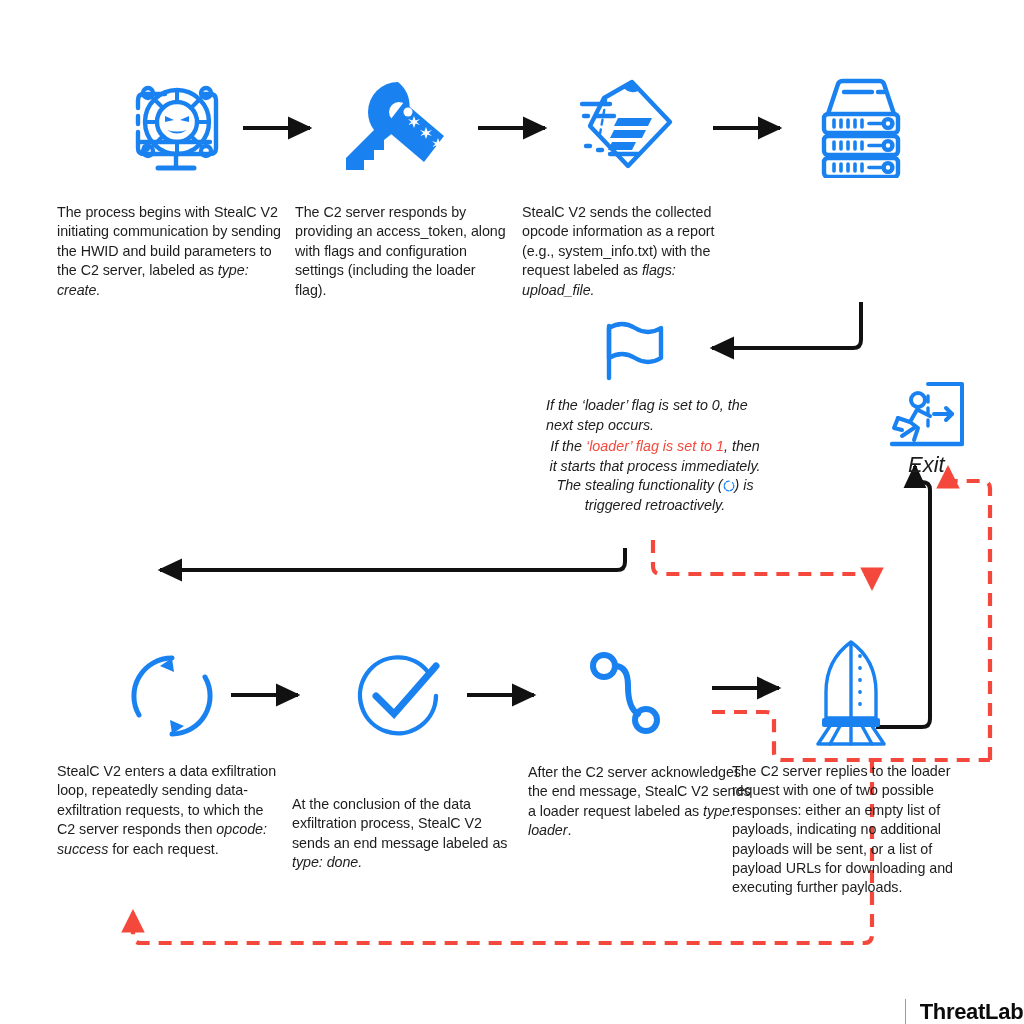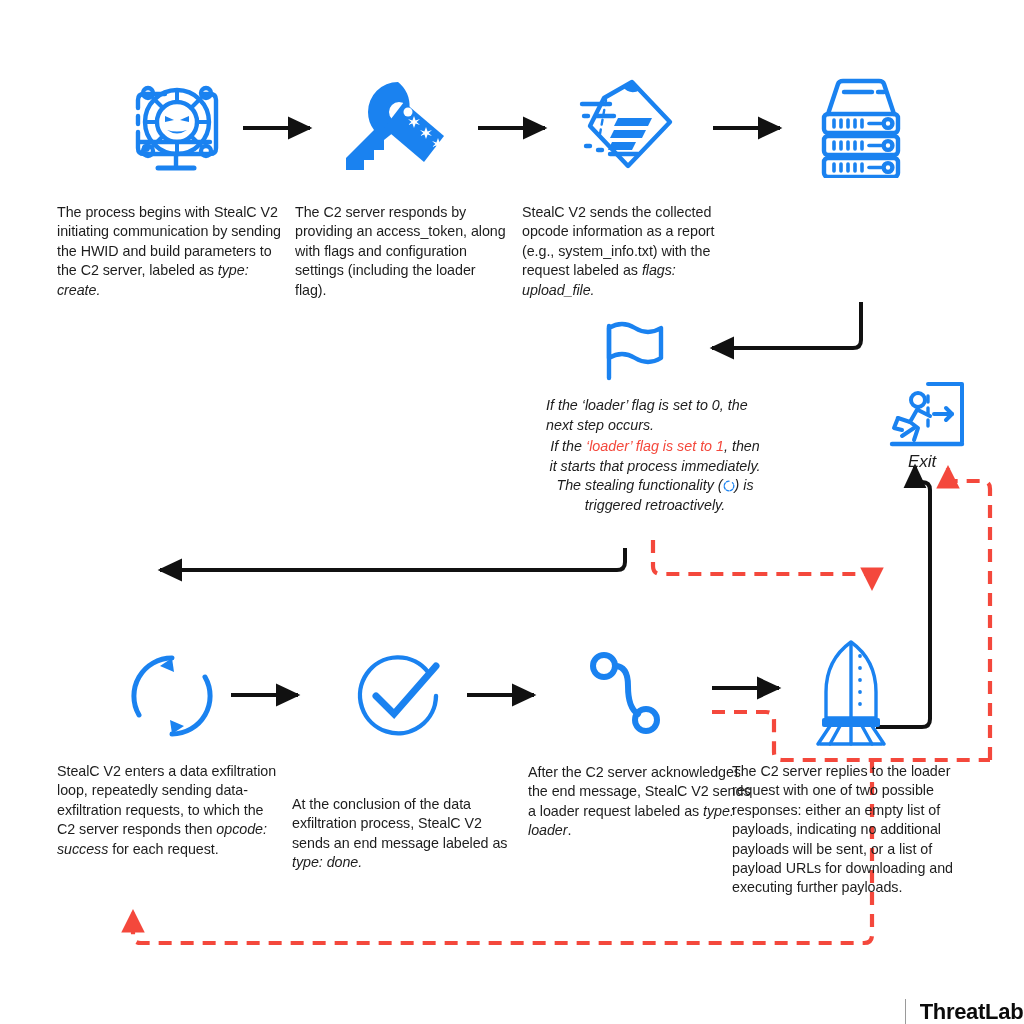--- a/index.html
+++ b/index.html
@@ -25,21 +25,21 @@
   .mid-note{
     position:absolute;
     font-size:14.3px;
     line-height:19.6px;
     font-style:italic;
     color:#1d1d1d;
   }
   .mid-note .hl{color:#f4483c;font-style:italic;}
   .exit-label{
     position:absolute;
-    font-size:17px;
+    font-size:22px;
     font-style:italic;
     color:#1d1d1d;
   }
   .inline-spin{
     display:inline-block;
     width:12px;height:12px;
     vertical-align:-2px;
   }
   .brand{
     position:absolute;

